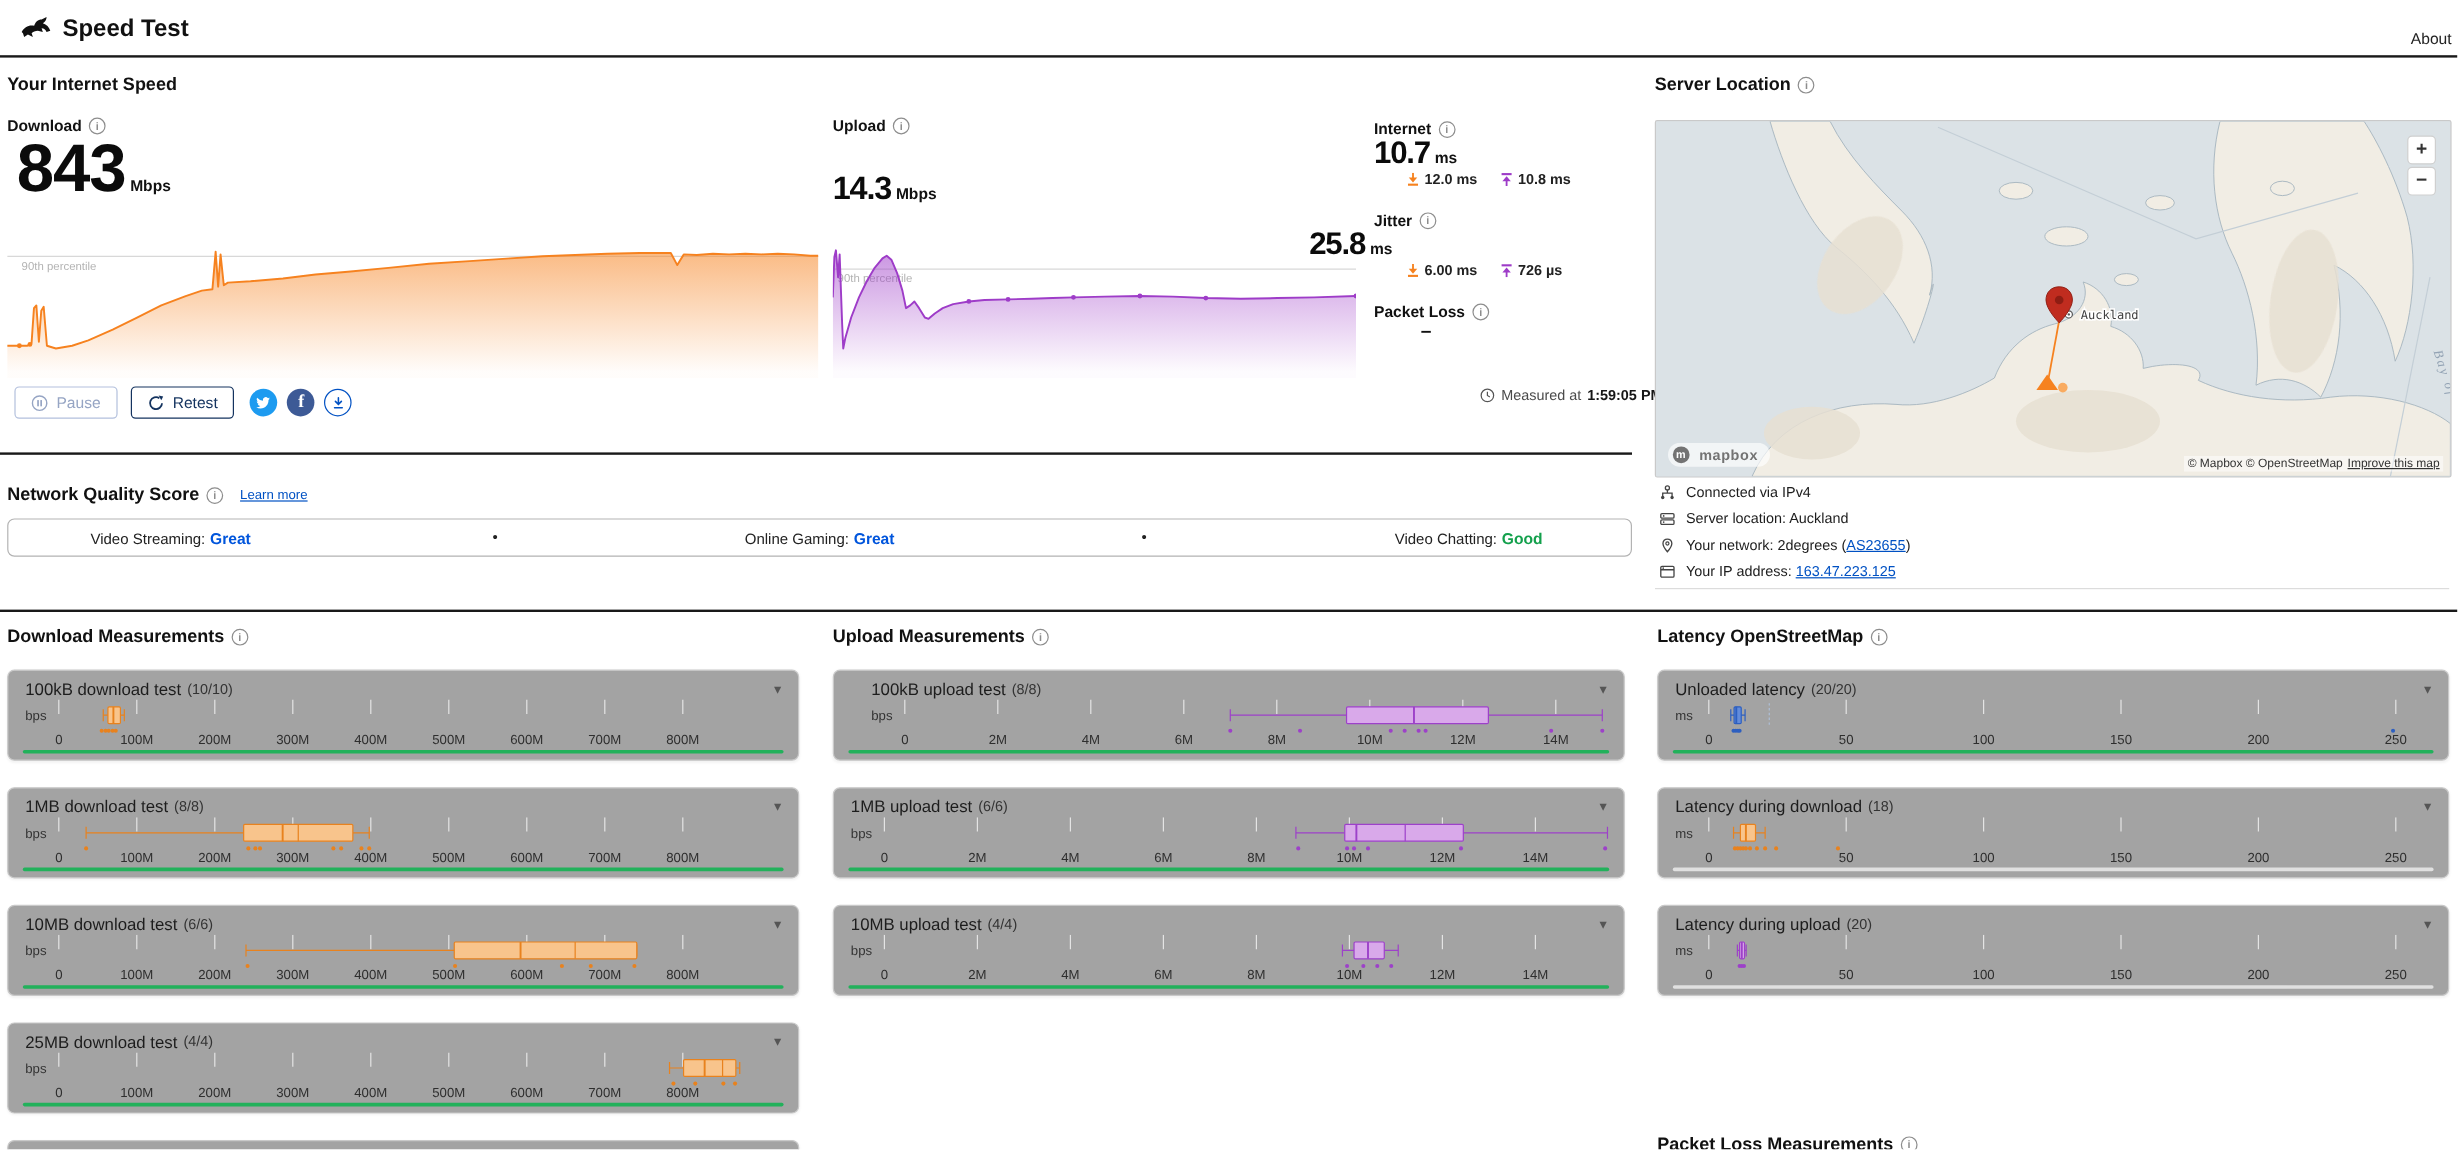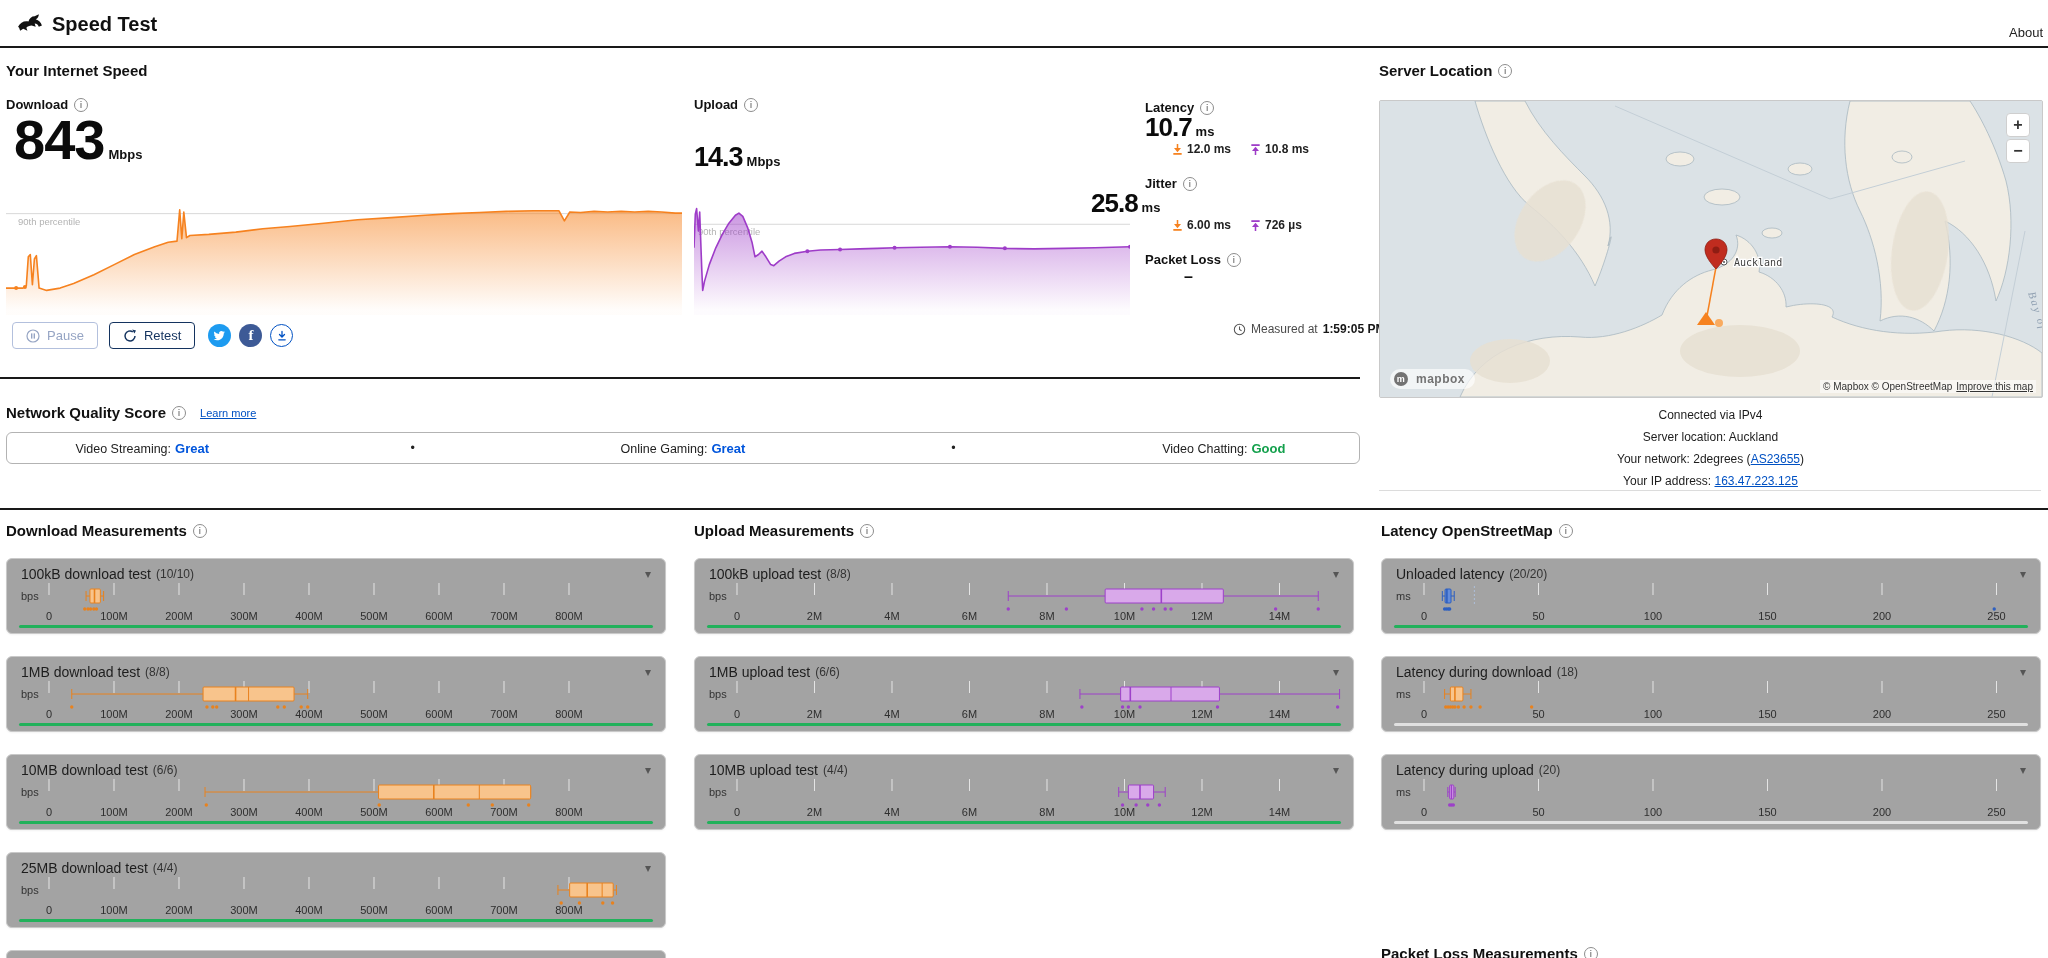--- a/index.html
+++ b/index.html
@@ -60,21 +60,21 @@
   .map-zoom button{width:24px;height:24px;border:1px solid #cfcfcf;background:#fff;border-radius:4px;font-size:16px;
                    font-weight:bold;color:#333;line-height:1;cursor:pointer;padding:0;font-family:"Liberation Sans",sans-serif;}
   .mapbox-logo{position:absolute;left:10px;bottom:8px;height:20px;padding:0 10px 0 4px;border-radius:11px;
                background:rgba(255,255,255,0.65);display:flex;align-items:center;gap:8px;color:#737373;
                font-weight:bold;font-size:12px;letter-spacing:0.5px;cursor:pointer;}
   .mb-ic{width:14px;height:14px;border-radius:50%;background:#737373;color:#fff;font-size:9px;line-height:14px;text-align:center;font-weight:bold;}
   .mb-ic::after{content:"m";}
   .map-attr{position:absolute;right:6px;bottom:4px;font-size:10px;color:#333;background:rgba(255,255,255,0.5);padding:1px 3px;}
   .map-attr .imp{text-decoration:underline;cursor:pointer;margin-left:4px;color:#333;}
   .srv-details{position:absolute;left:1383px;top:399px;width:655px;}
-  .srv-row{display:flex;align-items:center;gap:9px;height:22px;font-size:12px;color:#1d1d1d;flex-direction:column;}
+  .srv-row{display:flex;align-items:center;gap:9px;height:22px;font-size:12px;color:#1d1d1d;}
   .srv-row a{color:#0051c3;text-decoration:underline;cursor:pointer;}
   .srv-divider{position:absolute;left:1379px;top:490px;width:662px;height:1px;background:#dcdcdc;}
   svg text{font-family:"Liberation Sans",sans-serif;}
 </style>
 </head>
 <body>
 
 <div id="page">
 
   <div class="topbar">
@@ -131,21 +131,21 @@
       <polyline points="0.0,44.8 1.3,11.2 2.6,5.6 4.4,28.0 5.7,9.0 7.8,67.2 8.7,87.4 10.5,78.4 15.3,61.6 21.8,44.8 28.3,31.4 34.9,20.2 41.4,12.3 44.9,10.1 48.8,13.4 53.6,24.6 58.0,39.2 61.0,53.8 64.5,51.5 68.0,48.2 71.9,53.8 76.7,61.6 79.8,62.7 85.0,58.2 91.6,53.8 100.3,50.4 113.4,48.2 126.4,47.0 146.1,46.5 165.7,45.9 183.1,45.4 200.6,44.8 226.7,44.2 255.9,43.7 283.4,44.2 310.9,45.4 340.1,45.9 370.6,45.4 401.1,44.8 436.0,43.7" fill="none" stroke="#9e3cc8" stroke-width="1.6" stroke-linejoin="round"></polyline>
       <circle cx="113.36" cy="48.16" r="2" fill="#9e3cc8"></circle>
       <circle cx="146.06" cy="46.48" r="2" fill="#9e3cc8"></circle>
       <circle cx="200.56" cy="44.8" r="2" fill="#9e3cc8"></circle>
       <circle cx="255.93200000000002" cy="43.68" r="2" fill="#9e3cc8"></circle>
       <circle cx="310.868" cy="45.36" r="2" fill="#9e3cc8"></circle>
       <circle cx="436" cy="43.68" r="2" fill="#9e3cc8"></circle>
     </svg>
 
   <div class="metric-label" style="left:1145px;top:100px;">
-    <span>Latency</span>
+    <span>Internet</span>
       <span class="info"></span>
   </div>
   <div class="big-number" style="left:1145px;top:114px;font-size:26px;">
     <span>10.7</span><span class="unit">ms</span>
   </div>
   <div class="sub-metric" style="left:1172px;top:142px;">
     <svg width="11" height="11" viewBox="0 0 10 10">
       <line x1="5" y1="0" x2="5" y2="4" stroke="#f6821f" stroke-width="1.4"></line>
       <polygon points="1.8,3.6 8.2,3.6 5,7.4" fill="#f6821f"></polygon>
       <rect x="1.2" y="8.2" width="7.6" height="1.6" fill="#f6821f"></rect>
@@ -522,21 +522,21 @@
           <rect x="550.65" y="6" width="43.55000000000007" height="14" fill="#f8c48c" stroke="#e8821e" rx="1"></rect>
           <line x1="568.2" y1="6" x2="568.2" y2="20" stroke="#e8821e" stroke-width="1.6"></line>
           <line x1="583.15" y1="6" x2="583.15" y2="20" stroke="#e8821e"></line>
           <circle cx="542.2" cy="26" r="1.7" fill="#e8821e"></circle>
           <circle cx="560.4" cy="26" r="1.7" fill="#e8821e"></circle>
           <circle cx="583.8000000000001" cy="26" r="1.7" fill="#e8821e"></circle>
           <circle cx="593.5500000000001" cy="26" r="1.7" fill="#e8821e"></circle>
         </svg>
     <div class="mcard-bar" style="background: rgb(34, 177, 91);"></div>
   </div>
-      <div class="mcard" style="left: 694px; top: 558px;">
+      <div class="mcard" style="left: 694px; top: 558px; padding-left: 17px;">
     <div class="mcard-head">
       <span class="mcard-title">100kB upload test</span>
           <span class="mcard-count">(8/8)</span>
       <span class="chev"></span>
     </div>
     <svg class="mcard-svg" width="636" height="40">
           <line x1="30" y1="0" x2="30" y2="12" stroke="#e4e4e4" stroke-width="1"></line>
           <text x="30" y="37" text-anchor="middle" fill="#2e2e2e" font-size="11">0</text>
           <line x1="107.5" y1="0" x2="107.5" y2="12" stroke="#e4e4e4" stroke-width="1"></line>
           <text x="107.5" y="37" text-anchor="middle" fill="#2e2e2e" font-size="11">2M</text>

